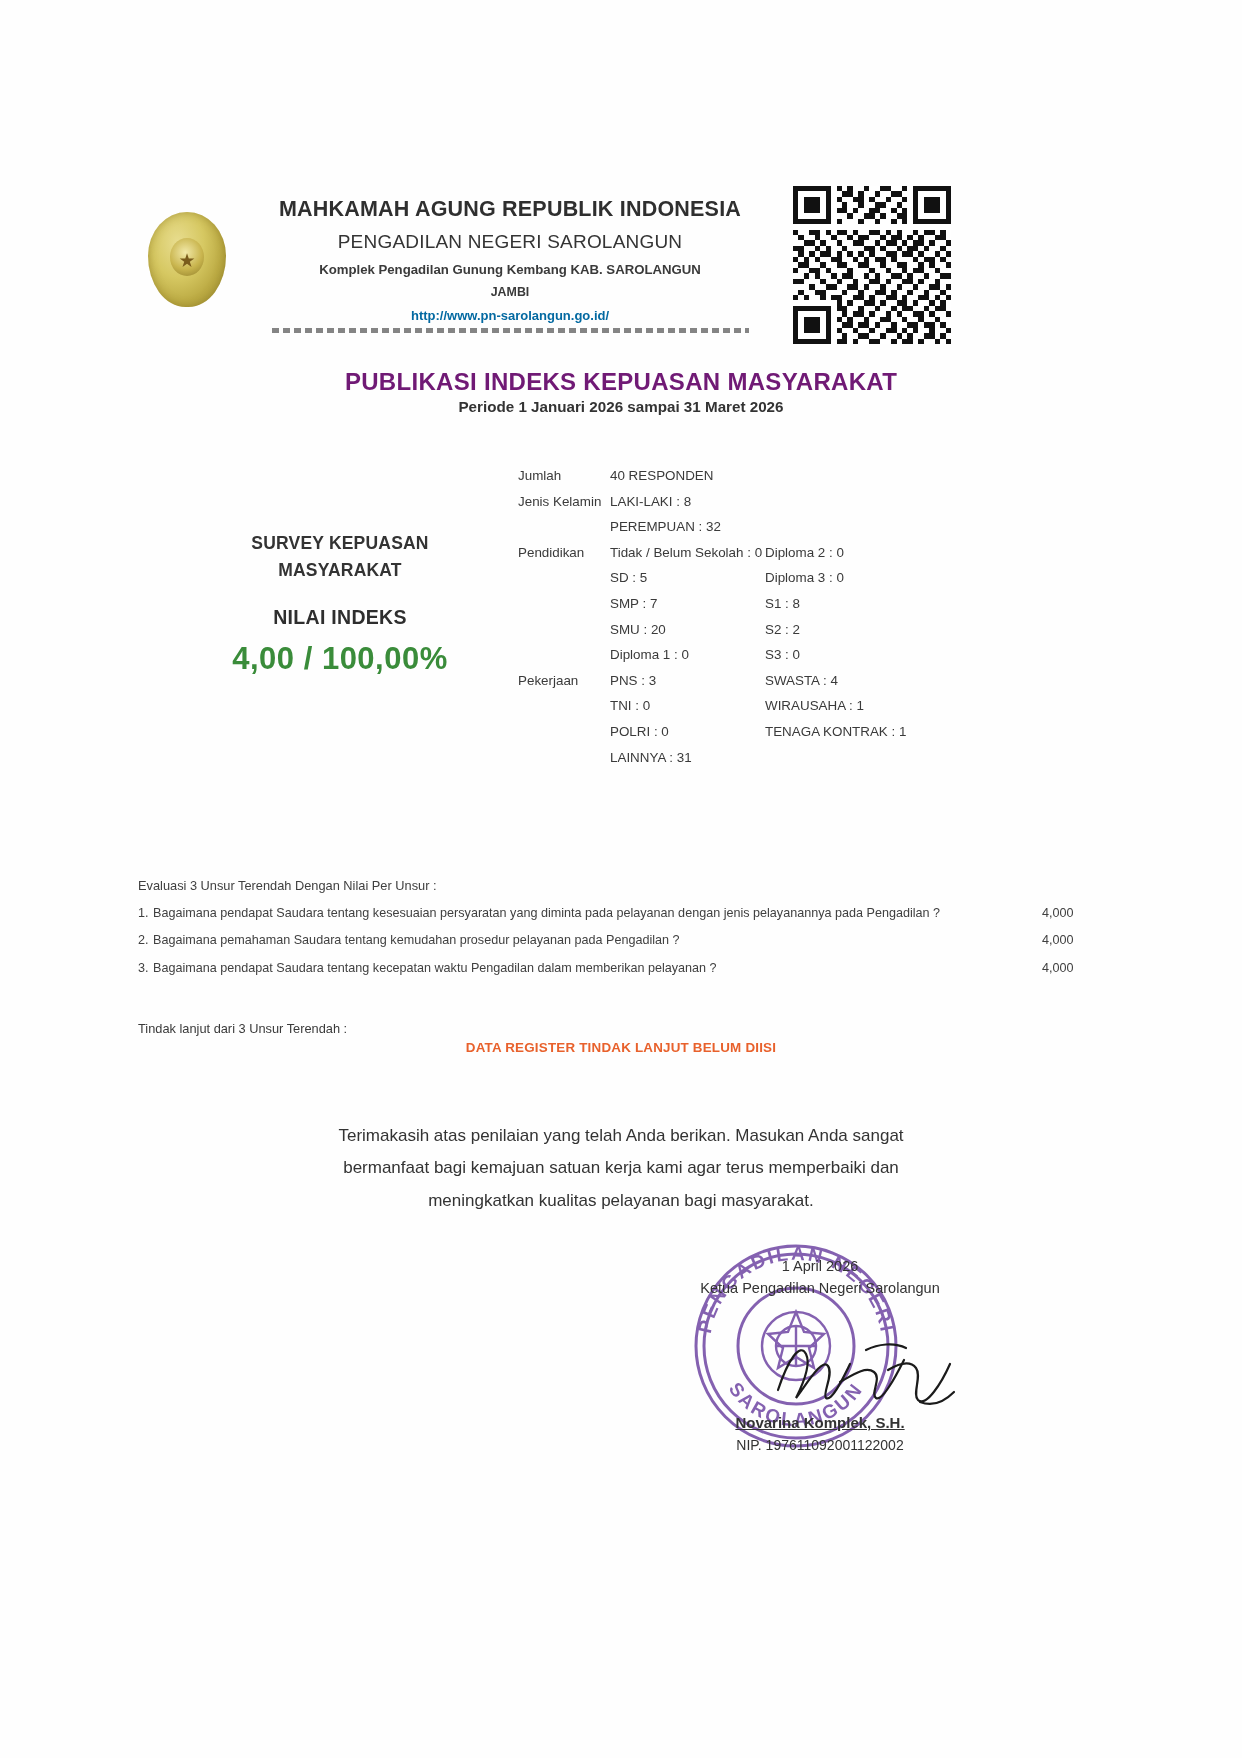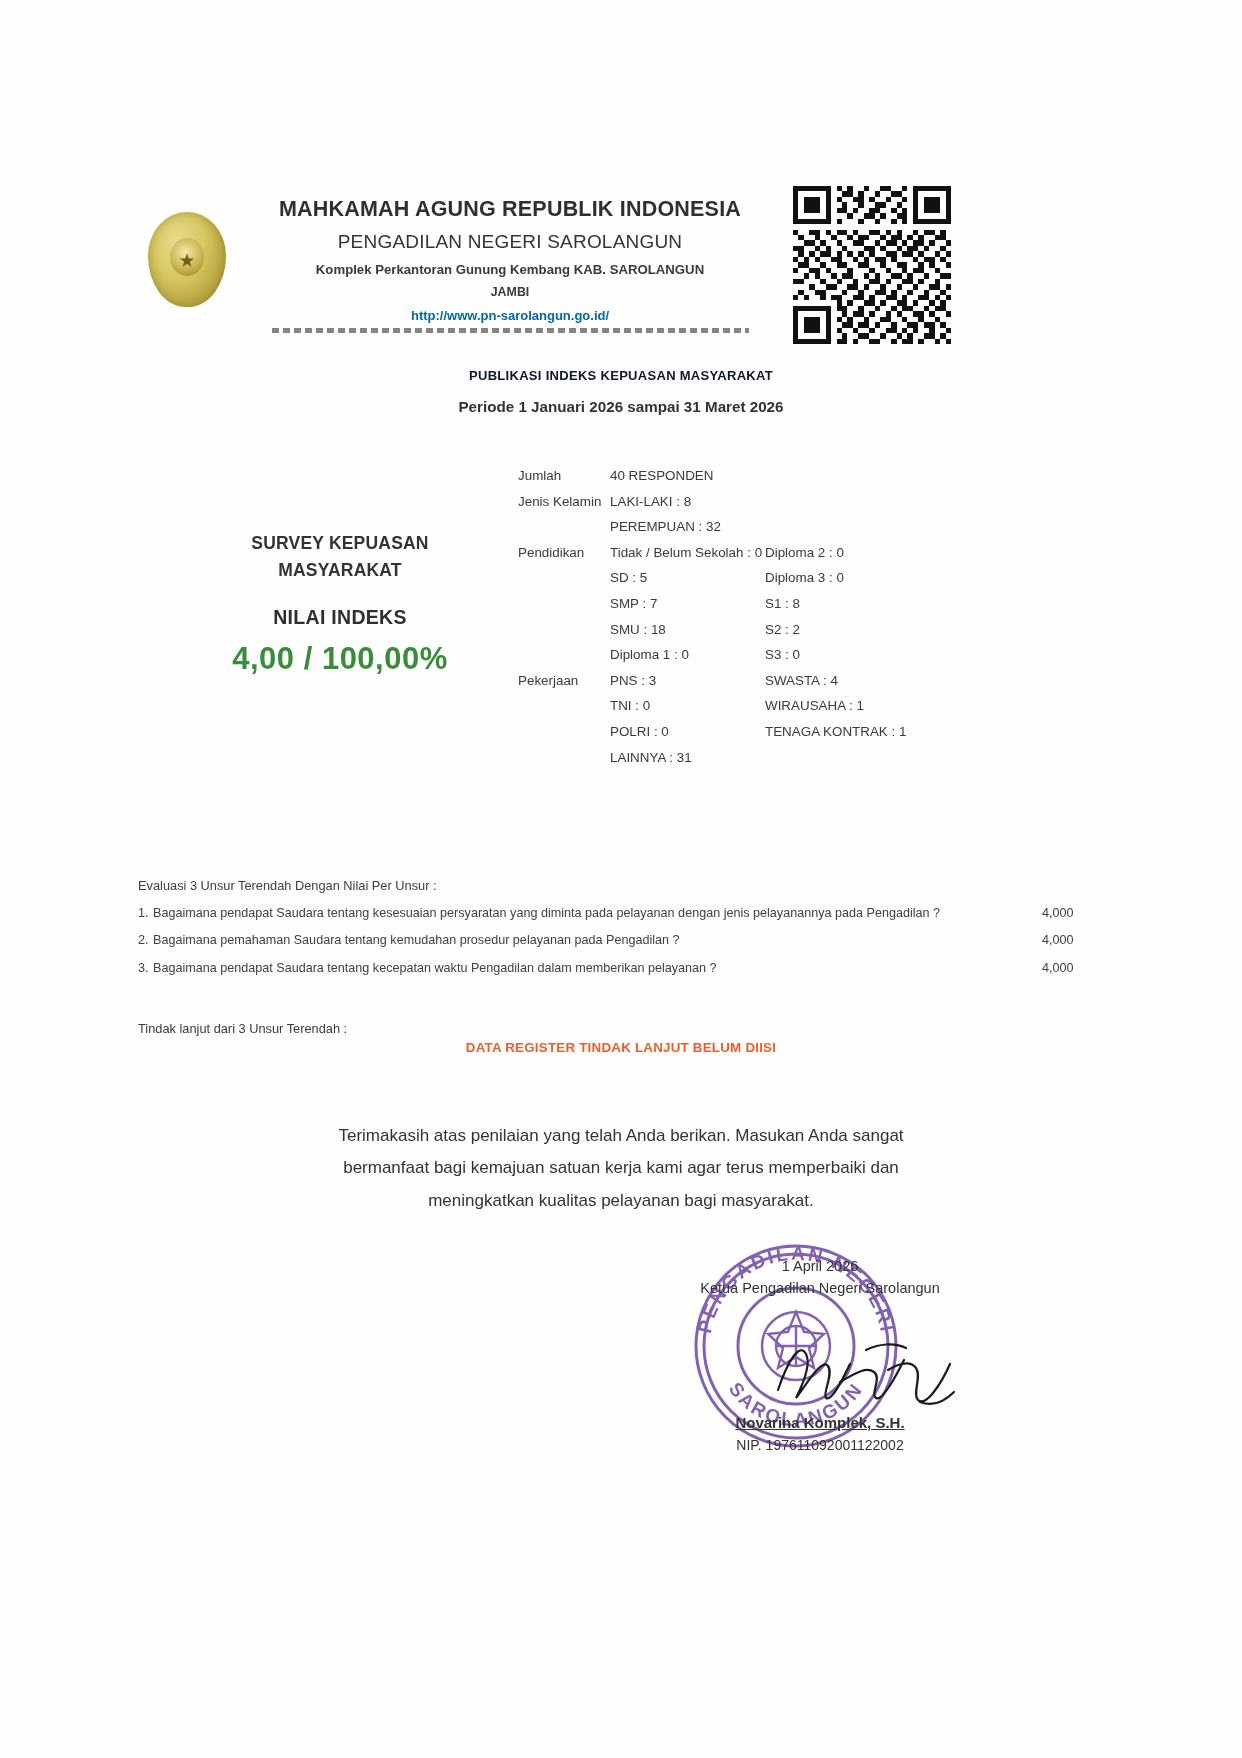--- a/index.html
+++ b/index.html
@@ -123,23 +123,23 @@
   }
   .qr svg { display:block; }
 
   
   .pub-title {
     position: absolute;
     left: 0;
     top: 368px;
     width: 1242px;
     text-align: center;
-    font-size: 13px;
-    font-weight: bold;
-    color: #0f172a;
+    font-size: 24px;
+    font-weight: bold;
+    color: #701a75;
     letter-spacing: .3px;
   }
   .pub-period {
     position: absolute;
     left: 0;
     top: 398px;
     width: 1242px;
     text-align: center;
     font-size: 15.2px;
     font-weight: bold;
@@ -314,21 +314,21 @@
     <div class="logo">
       <div class="shield">
         <div class="inner"></div>
         <div class="bird">★</div>
       </div>
     </div>
 
     <div class="header-text">
       <div class="h-line1">MAHKAMAH AGUNG REPUBLIK INDONESIA</div>
       <div class="h-line2">PENGADILAN NEGERI SAROLANGUN</div>
-      <div class="h-line3">Komplek Perkantoran Gunung Kembang KAB. SAROLANGUN</div>
+      <div class="h-line3">Komplek Pengadilan Gunung Kembang KAB. SAROLANGUN</div>
       <div class="h-line4">JAMBI</div>
       <div class="h-line5">http://www.pn-sarolangun.go.id/</div>
     </div>
 
     <div class="divider"></div>
   </div>
 
   <div class="qr">
     <svg width="158" height="158" viewBox="0 0 29 29" shape-rendering="crispEdges" aria-hidden="true">
       <rect width="29" height="29" fill="#fff"></rect>
@@ -610,21 +610,21 @@
       <div class="scol1">SD : 5</div>
       <div class="scol2">Diploma 3 : 0</div>
     </div>
     <div class="srow">
       <div class="slabel"></div>
       <div class="scol1">SMP : 7</div>
       <div class="scol2">S1 : 8</div>
     </div>
     <div class="srow">
       <div class="slabel"></div>
-      <div class="scol1">SMU : 18</div>
+      <div class="scol1">SMU : 20</div>
       <div class="scol2">S2 : 2</div>
     </div>
     <div class="srow">
       <div class="slabel"></div>
       <div class="scol1">Diploma 1 : 0</div>
       <div class="scol2">S3 : 0</div>
     </div>
     <div class="srow">
       <div class="slabel">Pekerjaan</div>
       <div class="scol1">PNS : 3</div>

